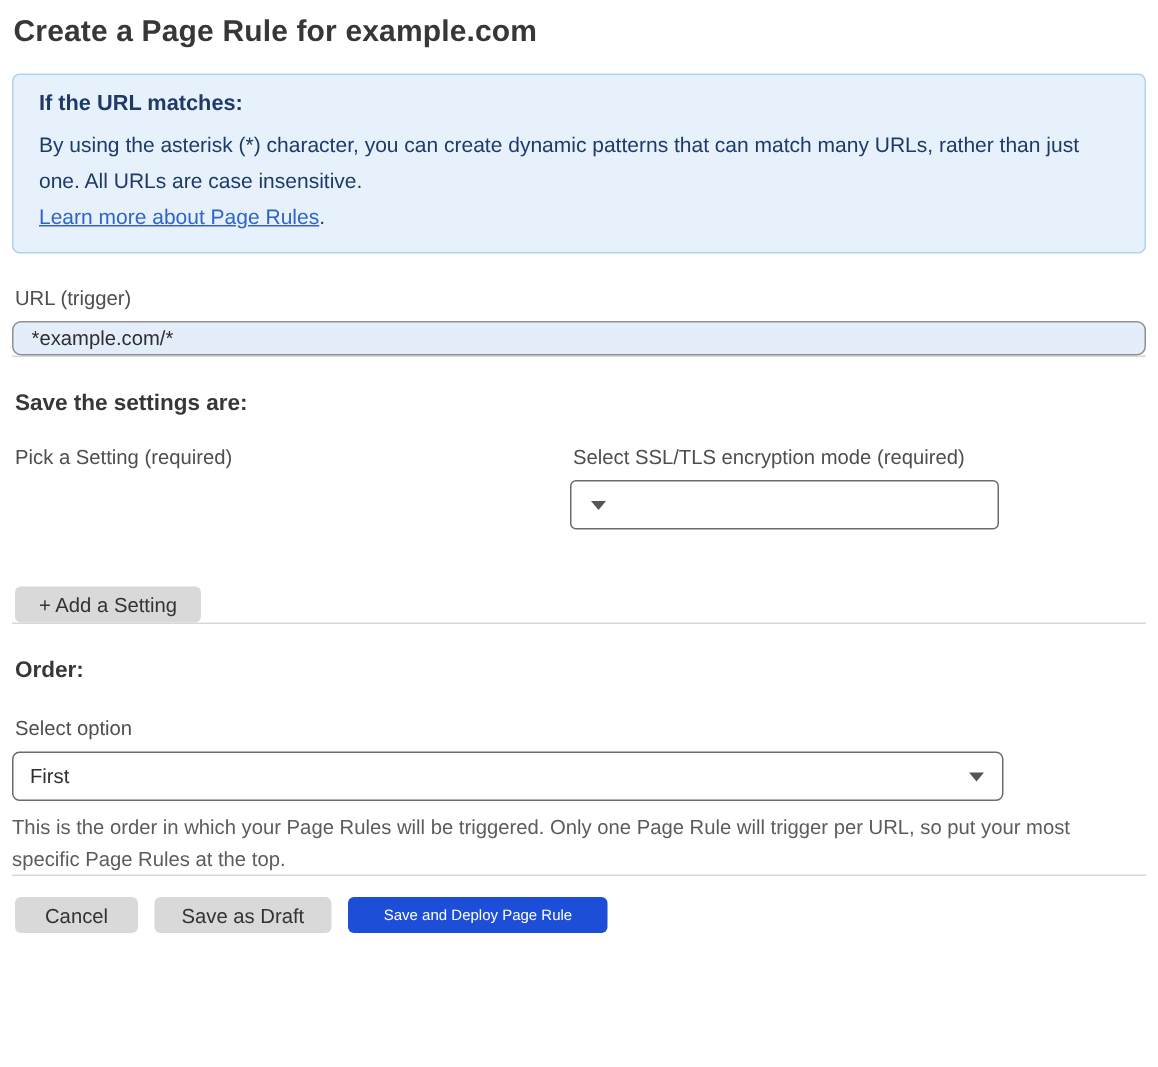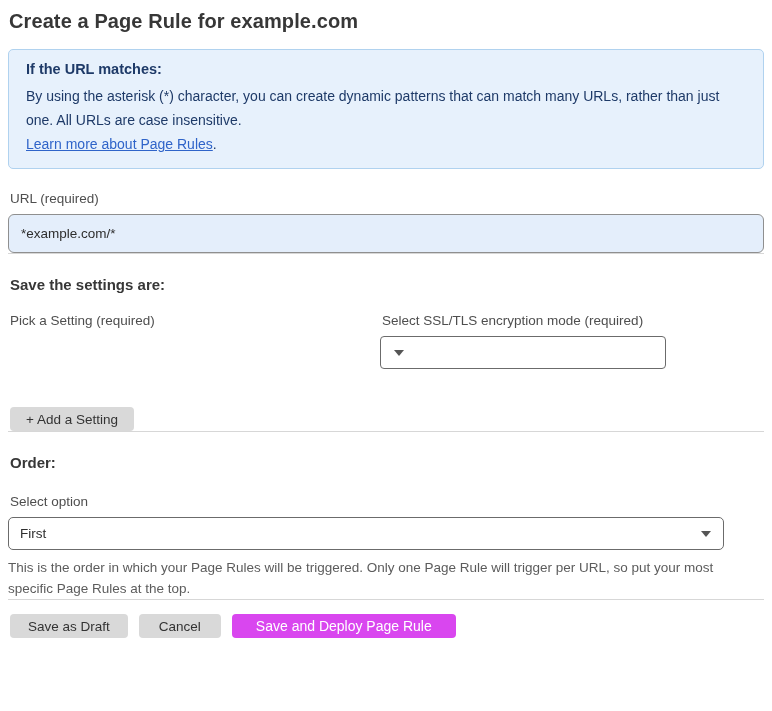--- a/index.html
+++ b/index.html
@@ -52,21 +52,21 @@
   .field-label {
     display: block;
     font-size: 13.5px;
     color: #4e4e4e;
     margin: 0 0 8px 2px;
   }
 
   
   .url-input {
     width: 756px;
-    height: 39px;
+    height: 23px;
     background: #e4eefb;
     border: 1px solid #8f8f8f;
     border-radius: 6px;
     padding: 0 12px;
     font-family: "Liberation Sans", "DejaVu Sans", sans-serif;
     font-size: 13.5px;
     color: #2e2e2e;
     outline: none;
   }
 
@@ -141,26 +141,26 @@
     align-items: center;
     justify-content: center;
     height: 24px;
     border: none;
     border-radius: 4px;
     font-family: "Liberation Sans", "DejaVu Sans", sans-serif;
     font-size: 13.5px;
     cursor: pointer;
   }
   .btn-gray { background: #d9d9d9; color: #333333; }
-  .btn-primary { background: #d946ef; color: #ffffff; font-size: 14px; }
+  .btn-primary { background: #1d4ed8; color: #ffffff; font-size: 10px; }
   .add-setting-btn { margin: 38px 0 0 2px; padding: 0 16px; }
 
   
   .order-select-label { margin-top: 23px; }
-  .order-combo { width: 716px; border-radius: 5px; }
+  .order-combo { width: 661px; border-radius: 5px; }
   .help-text {
     font-size: 13.5px;
     line-height: 21px;
     color: #5c5c5c;
     margin-top: 7px;
     max-width: 740px;
   }
 
   
   .footer-actions {
@@ -178,21 +178,21 @@
 <div class="page">
 
   <h1 class="page-title">Create a Page Rule for example.com</h1>
 
   <div class="info-box">
     <div class="info-heading">If the URL matches:</div>
     <div class="info-body">By using the asterisk (*) character, you can create dynamic patterns that can match many URLs, rather than just one. All URLs are case insensitive.</div>
     <div class="info-link-row"><a class="info-link">Learn more about Page Rules</a><span class="link-suffix">.</span></div>
   </div>
 
-  <label class="field-label">URL (required)</label>
+  <label class="field-label">URL (trigger)</label>
   <input class="url-input" type="text" value="*example.com/*" style="">
 
   <hr class="divider divider-1">
 
   <h2 class="section-heading">Save the settings are:</h2>
 
   <div class="settings-row">
     <div class="settings-col-1">
       <label class="field-label">Pick a Setting (required)</label>
     </div>
@@ -218,18 +218,18 @@
     <div class="combo-arrow-plain">
       <span class="caret-down"></span>
     </div>
   </div>
 
   <p class="help-text">This is the order in which your Page Rules will be triggered. Only one Page Rule will trigger per URL, so put your most specific Page Rules at the top.</p>
 
   <hr class="divider divider-3">
 
   <div class="footer-actions">
+    <button class="btn btn-gray cancel-btn">Cancel</button>
     <button class="btn btn-gray save-draft-btn">Save as Draft</button>
-    <button class="btn btn-gray cancel-btn">Cancel</button>
     <button class="btn btn-primary save-deploy-btn">Save and Deploy Page Rule</button>
   </div>
 
 </div>
 
 </body></html>

